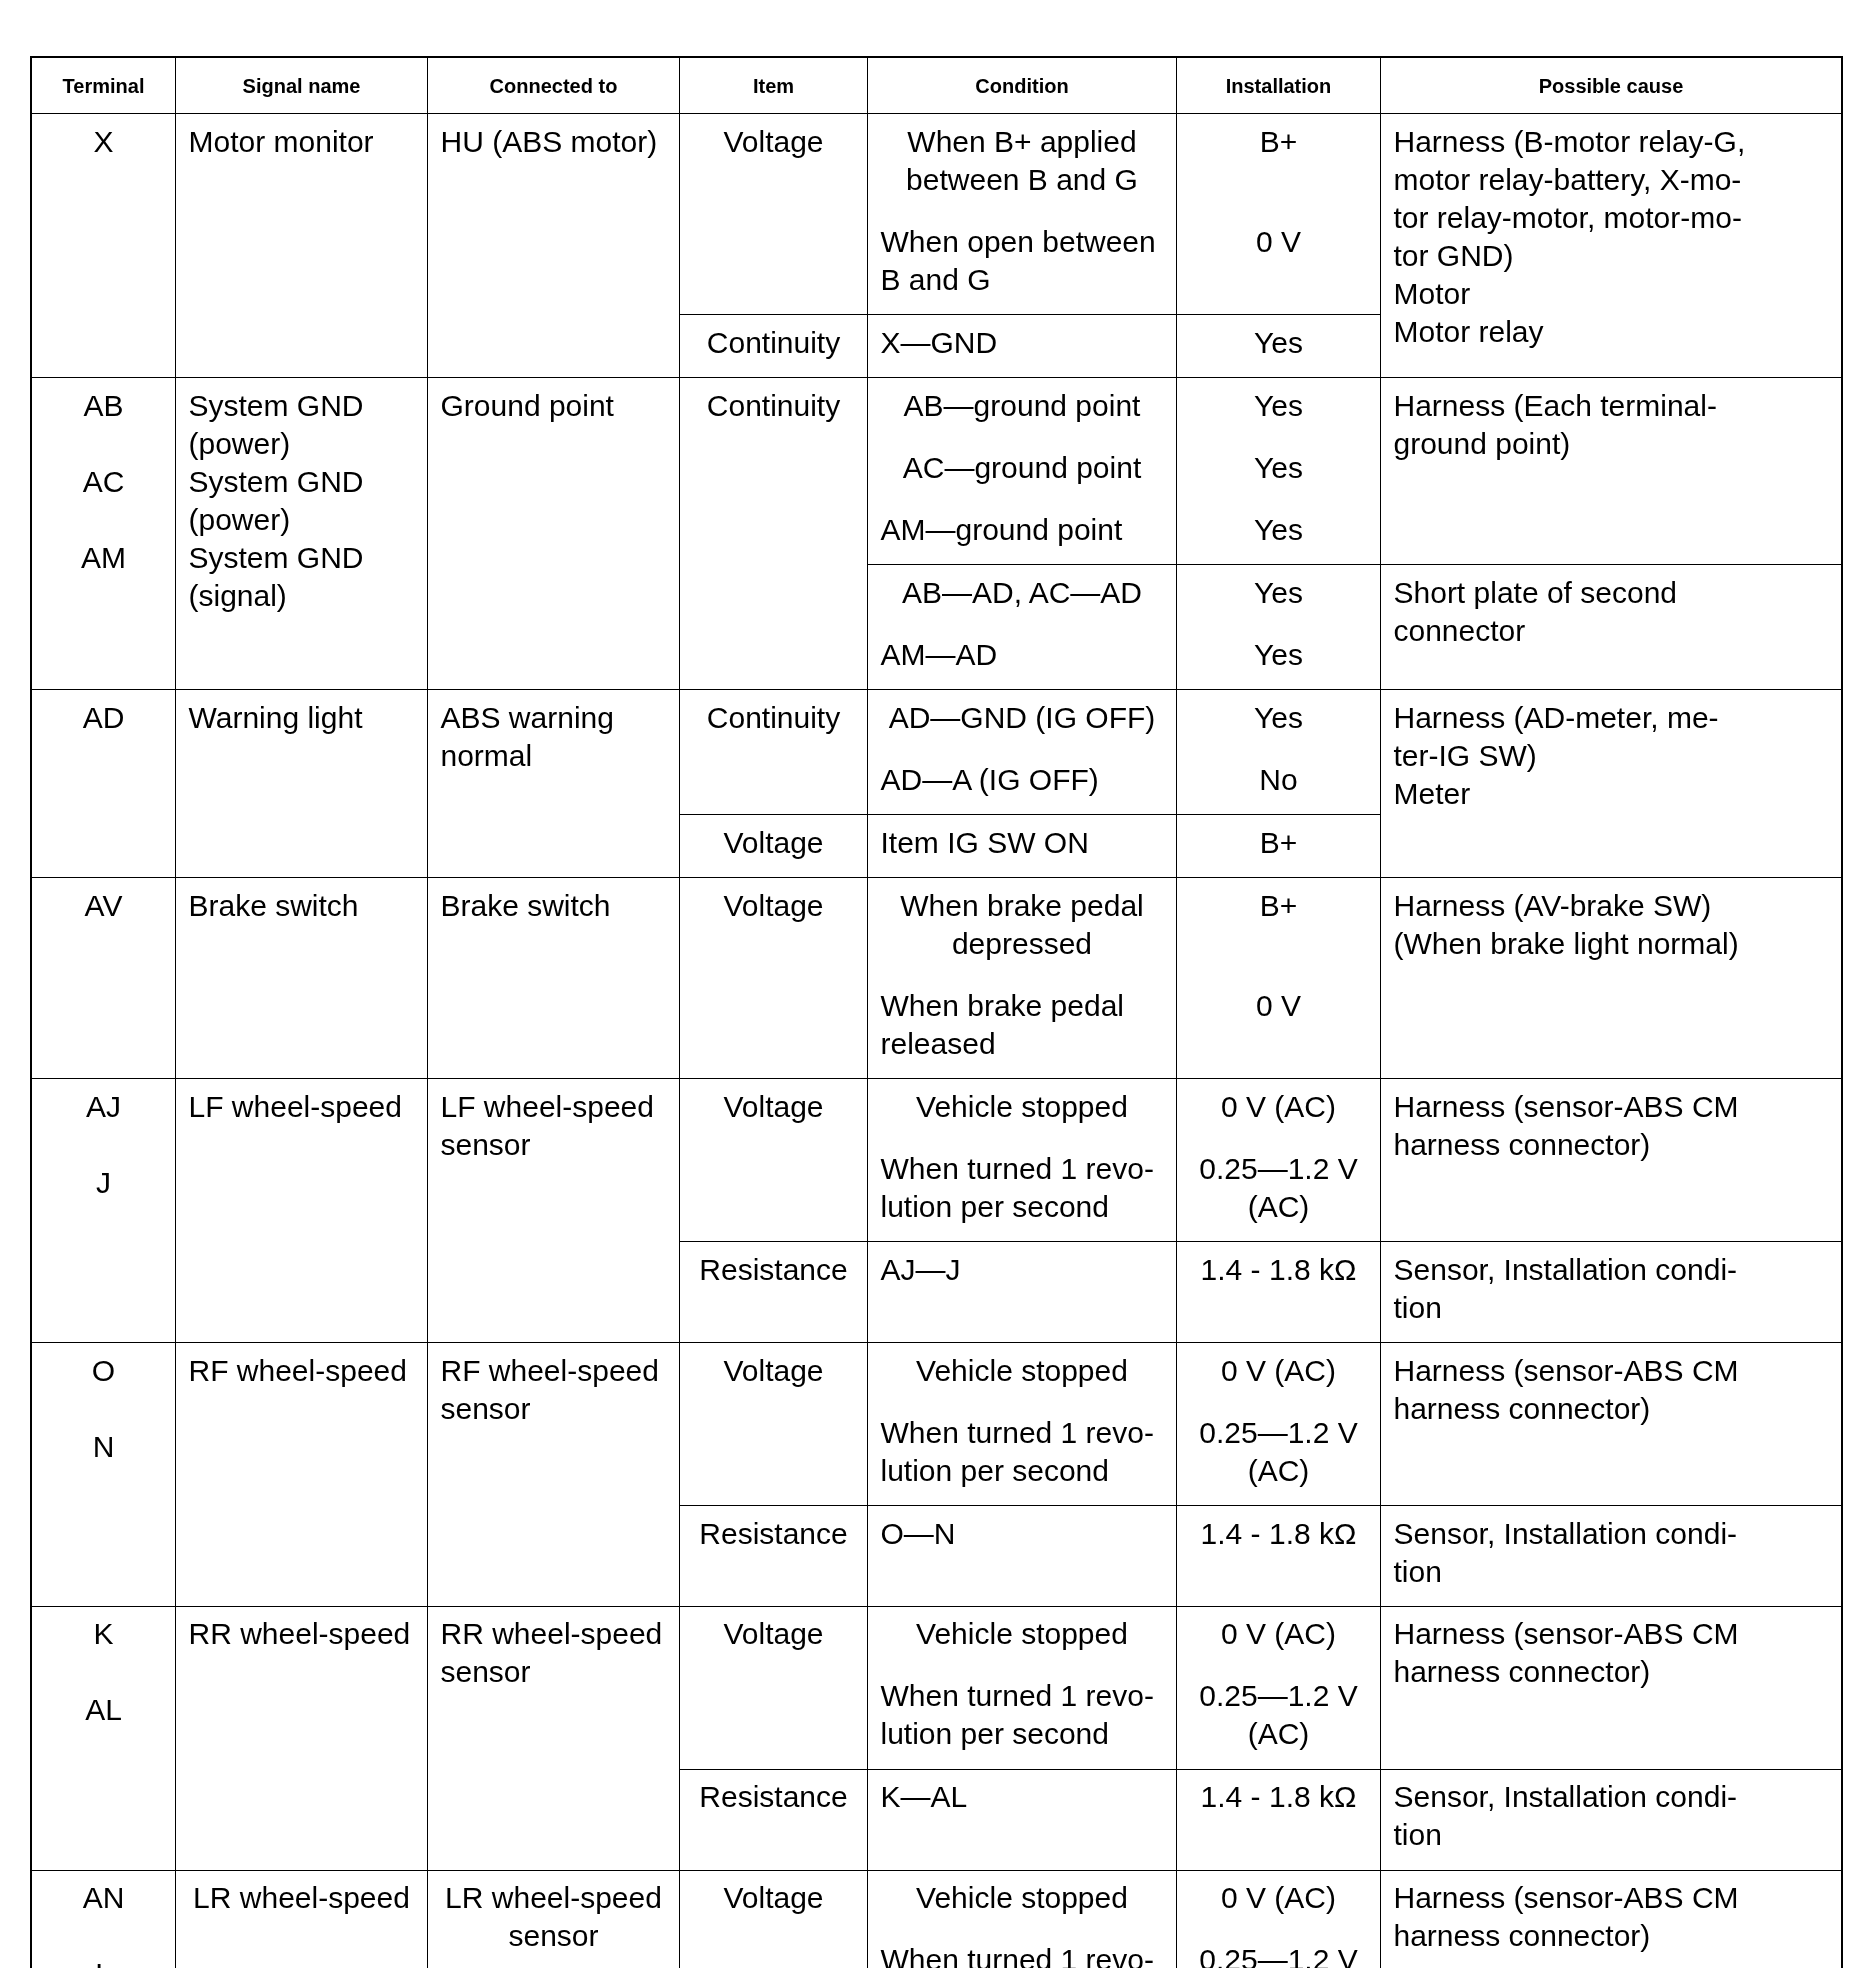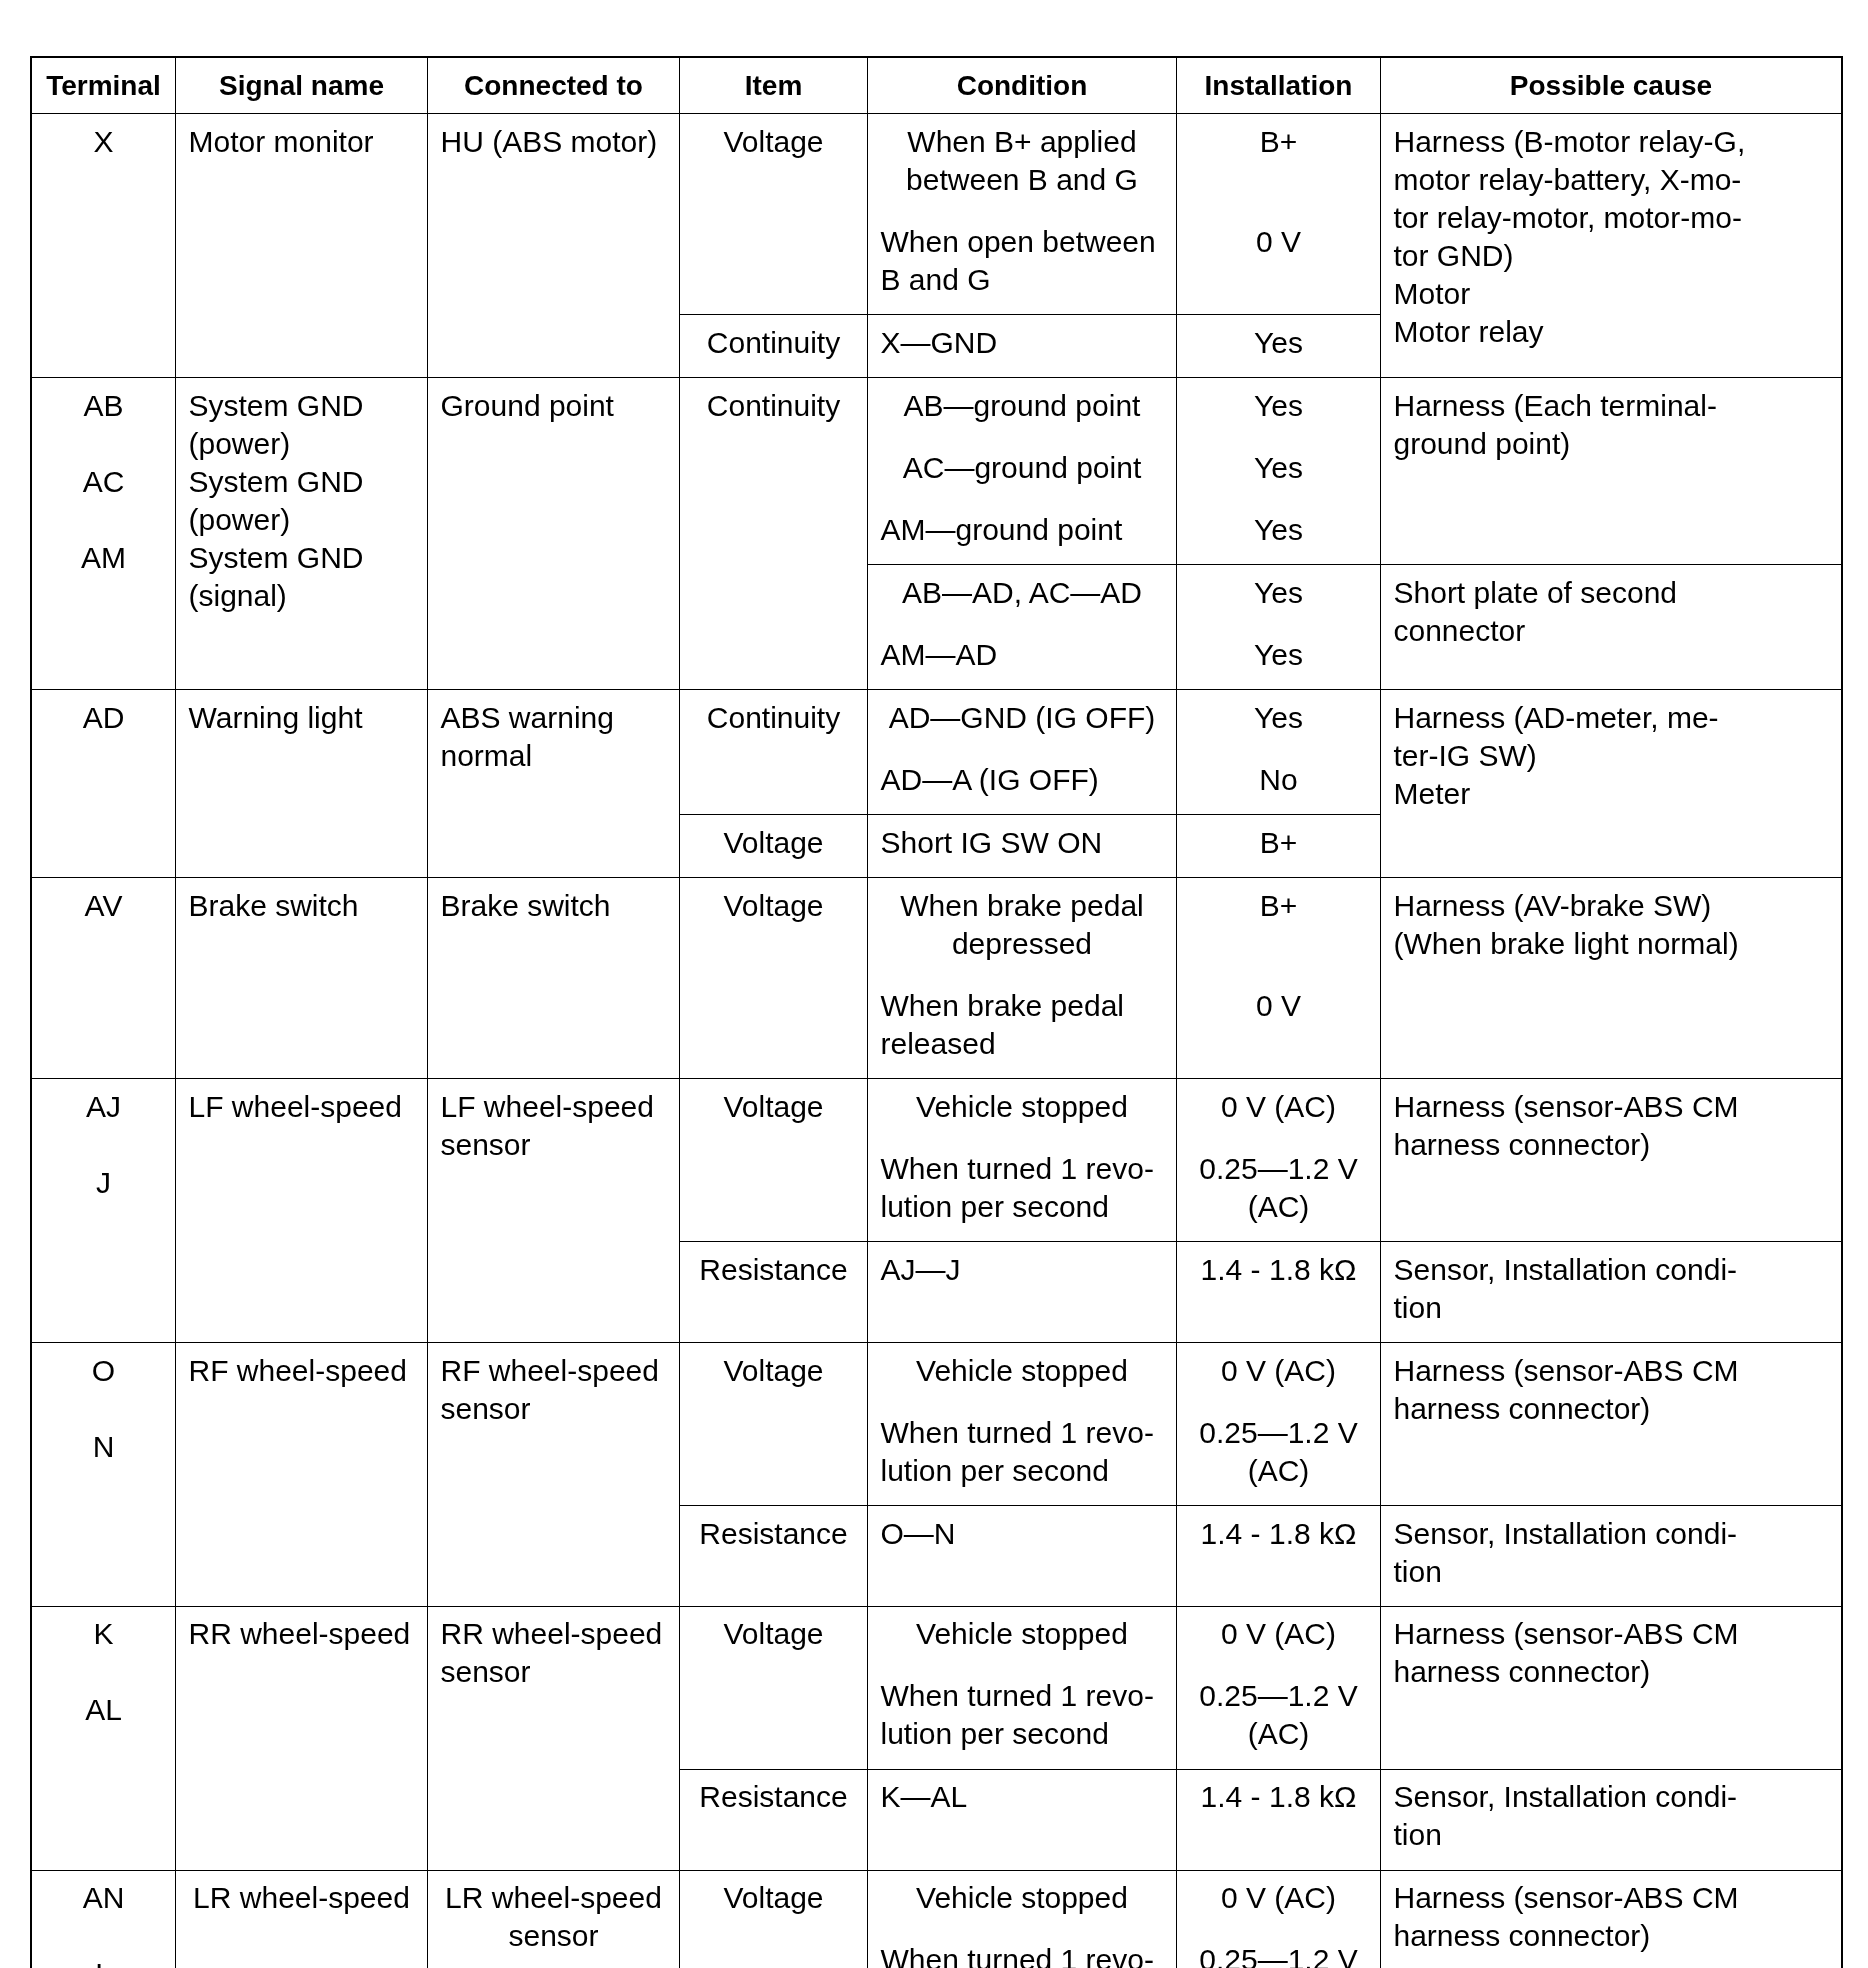--- a/index.html
+++ b/index.html
@@ -16,21 +16,21 @@
   table.diag {
     width: 1809px;
     border-collapse: separate;
     border-spacing: 0;
     border: 2.9px solid #000;
     table-layout: fixed;
     font-size: 30px;
     line-height: 38px;
   }
   table.diag th {
-    font-size: 28px;
+    font-size: 20px;
     font-weight: bold;
     text-align: center;
     vertical-align: middle;
     padding: 8.6px 3.8px;
     border-right: 1.9px solid #000;
     border-bottom: 1.9px solid #000;
     white-space: nowrap;
     overflow: hidden;
     margin-left: 48px;
   }
@@ -150,21 +150,21 @@
           <td rowspan="3" class="nr">Harness (AD-meter, me-
 ter-IG SW)
 Meter</td>
         </tr>
         <tr>
           <td>AD—A (IG OFF)</td>
           <td class="ctr">No</td>
         </tr>
         <tr>
           <td class="ctr">Voltage</td>
-          <td>Short IG SW ON</td>
+          <td>Item IG SW ON</td>
           <td class="ctr">B+</td>
         </tr>
         <tr>
           <td rowspan="2" class="ctr">AV</td>
           <td rowspan="2">Brake switch</td>
           <td rowspan="2">Brake switch</td>
           <td rowspan="2" class="ctr">Voltage</td>
           <td class="nb">When brake pedal
 depressed</td>
           <td class="ctr nb">B+</td>

